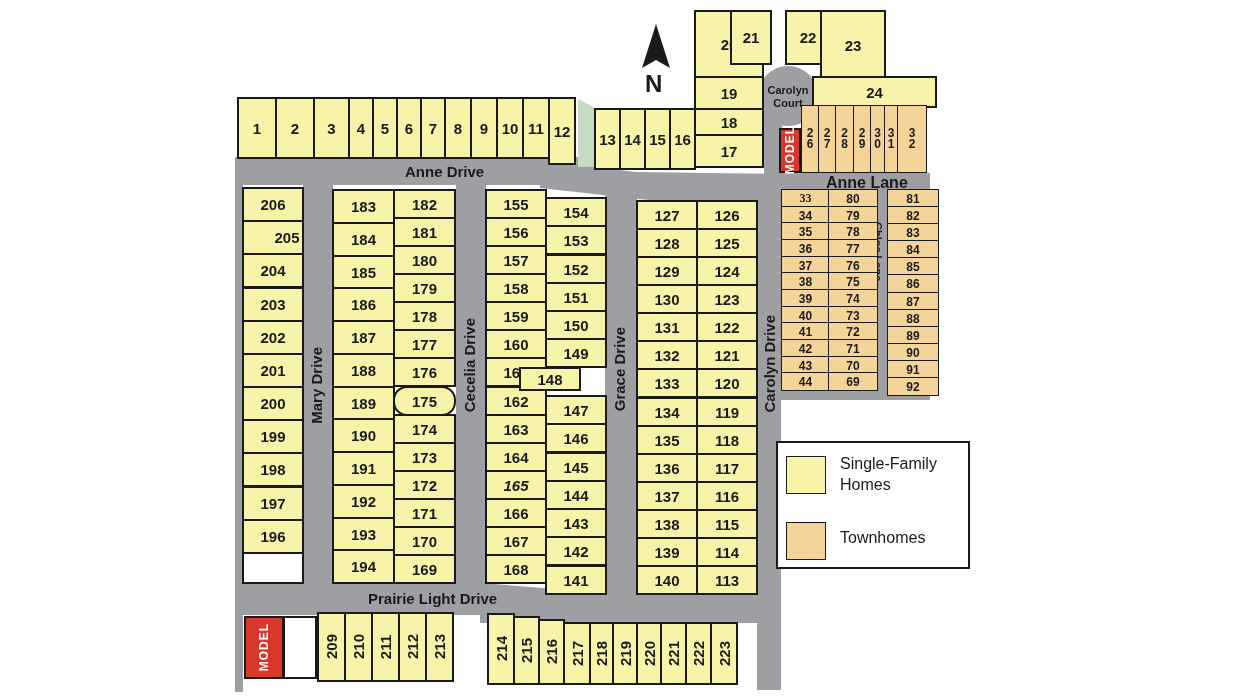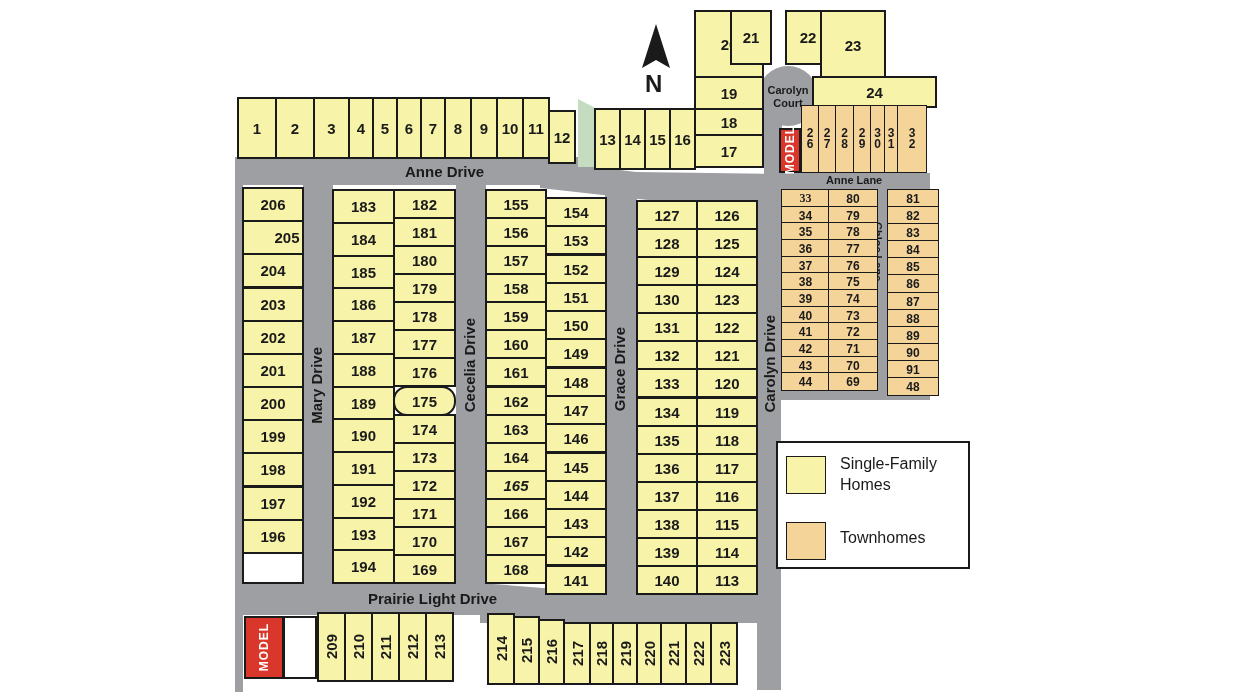--- a/index.html
+++ b/index.html
@@ -40,41 +40,41 @@
 
 <div class="green" style="left:578px;top:99px;width:16px;height:68px;clip-path:polygon(0 0,100% 12%,100% 100%,0 100%);"></div>
 
 <div class="street" style="left:405px;top:163px;">Anne Drive</div>
 <div class="street v" style="left:308px;top:347px;">Mary Drive</div>
 <div class="street v" style="left:461px;top:318px;">Cecelia Drive</div>
 <div class="street v" style="left:611px;top:327px;">Grace Drive</div>
 <div class="street v" style="left:761px;top:315px;">Carolyn Drive</div>
 <div class="street" style="left:368px;top:590px;">Prairie Light Drive</div>
 <div class="street small" style="left:762px;top:84px;text-align:center;line-height:13px;width:52px;white-space:normal;font-size:11px;"><span>Carolyn Court</span></div>
-<div class="street small" style="left:826px;top:174px;font-size:11px;">Anne Lane</div>
+<div class="street small" style="left:826px;top:174px;font-size:16px;">Anne Lane</div>
 <div class="street small" style="left:872px;top:222px;writing-mode:vertical-rl;font-size:11px;"><span>Chloe Lane</span></div>
 
 <svg class="north" viewBox="0 0 32 72">
   <polygon points="16,0 30,44 16,36 2,44" fill="#1a1a1a"></polygon>
 </svg>
 <div class="street" style="left:645px;top:70px;font-size:24px;">N</div>
 
 <div id="lots">
     <div class="lot" style="left: 237px; top: 97px; width: 40px; height: 62px;">1</div>
     <div class="lot" style="left: 275px; top: 97px; width: 40px; height: 62px;">2</div>
     <div class="lot" style="left: 313px; top: 97px; width: 37px; height: 62px;">3</div>
     <div class="lot" style="left: 348px; top: 97px; width: 26px; height: 62px;">4</div>
     <div class="lot" style="left: 372px; top: 97px; width: 26px; height: 62px;">5</div>
     <div class="lot" style="left: 396px; top: 97px; width: 26px; height: 62px;">6</div>
     <div class="lot" style="left: 420px; top: 97px; width: 26px; height: 62px;">7</div>
     <div class="lot" style="left: 444px; top: 97px; width: 28px; height: 62px;">8</div>
     <div class="lot" style="left: 470px; top: 97px; width: 28px; height: 62px;">9</div>
     <div class="lot" style="left: 496px; top: 97px; width: 28px; height: 62px;">10</div>
     <div class="lot" style="left: 522px; top: 97px; width: 28px; height: 62px;">11</div>
-    <div class="lot" style="left: 548px; top: 110px; width: 28px; height: 54px;">12</div>
+    <div class="lot" style="left: 548px; top: 97px; width: 28px; height: 68px;">12</div>
     <div class="lot" style="left: 594px; top: 108px; width: 27px; height: 62px;">13</div>
     <div class="lot" style="left: 619px; top: 108px; width: 27px; height: 62px;">14</div>
     <div class="lot" style="left: 644px; top: 108px; width: 27px; height: 62px;">15</div>
     <div class="lot" style="left: 669px; top: 108px; width: 27px; height: 62px;">16</div>
     <div class="lot" style="left: 694px; top: 108px; width: 70px; height: 28px;">18</div>
     <div class="lot" style="left: 694px; top: 134px; width: 70px; height: 34px;">17</div>
     <div class="lot" style="left: 694px; top: 76px; width: 70px; height: 34px;">19</div>
     <div class="lot" style="left: 694px; top: 10px; width: 70px; height: 68px;">20</div>
     <div class="lot" style="left: 730px; top: 10px; width: 42px; height: 55px;">21</div>
     <div class="lot" style="left: 785px; top: 10px; width: 46px; height: 55px;">22</div>
@@ -162,21 +162,21 @@
     <div class="lot" style="left: 485px; top: 470px; width: 62px; height: 30px; font-style: italic;">165</div>
     <div class="lot" style="left: 485px; top: 498px; width: 62px; height: 30px;">166</div>
     <div class="lot" style="left: 485px; top: 526px; width: 62px; height: 30px;">167</div>
     <div class="lot" style="left: 485px; top: 554px; width: 62px; height: 30px;">168</div>
     <div class="lot" style="left: 545px; top: 197px; width: 62px; height: 30px;">154</div>
     <div class="lot" style="left: 545px; top: 225px; width: 62px; height: 30px;">153</div>
     <div class="lot" style="left: 545px; top: 254px; width: 62px; height: 30px;">152</div>
     <div class="lot" style="left: 545px; top: 282px; width: 62px; height: 30px;">151</div>
     <div class="lot" style="left: 545px; top: 310px; width: 62px; height: 30px;">150</div>
     <div class="lot" style="left: 545px; top: 338px; width: 62px; height: 30px;">149</div>
-    <div class="lot" style="left: 545px; top: 367px; width: 62px; height: 30px;">148</div>
+    <div class="lot" style="left: 519px; top: 367px; width: 62px; height: 24px;">148</div>
     <div class="lot" style="left: 545px; top: 395px; width: 62px; height: 30px;">147</div>
     <div class="lot" style="left: 545px; top: 423px; width: 62px; height: 30px;">146</div>
     <div class="lot" style="left: 545px; top: 452px; width: 62px; height: 30px;">145</div>
     <div class="lot" style="left: 545px; top: 480px; width: 62px; height: 30px;">144</div>
     <div class="lot" style="left: 545px; top: 508px; width: 62px; height: 30px;">143</div>
     <div class="lot" style="left: 545px; top: 536px; width: 62px; height: 30px;">142</div>
     <div class="lot" style="left: 545px; top: 565px; width: 62px; height: 30px;">141</div>
     <div class="lot" style="left: 636px; top: 200px; width: 62px; height: 30px;">127</div>
     <div class="lot" style="left: 636px; top: 228px; width: 62px; height: 30px;">128</div>
     <div class="lot" style="left: 636px; top: 256px; width: 62px; height: 30px;">129</div>
@@ -233,21 +233,21 @@
     <div class="lot th" style="left: 887px; top: 206px; width: 52px; height: 19px;">82</div>
     <div class="lot th" style="left: 887px; top: 223px; width: 52px; height: 19px;">83</div>
     <div class="lot th" style="left: 887px; top: 240px; width: 52px; height: 19px;">84</div>
     <div class="lot th" style="left: 887px; top: 257px; width: 52px; height: 19px;">85</div>
     <div class="lot th" style="left: 887px; top: 274px; width: 52px; height: 19px;">86</div>
     <div class="lot th" style="left: 887px; top: 292px; width: 52px; height: 19px;">87</div>
     <div class="lot th" style="left: 887px; top: 309px; width: 52px; height: 19px;">88</div>
     <div class="lot th" style="left: 887px; top: 326px; width: 52px; height: 19px;">89</div>
     <div class="lot th" style="left: 887px; top: 343px; width: 52px; height: 19px;">90</div>
     <div class="lot th" style="left: 887px; top: 360px; width: 52px; height: 19px;">91</div>
-    <div class="lot th" style="left: 887px; top: 377px; width: 52px; height: 19px;">48</div>
+    <div class="lot th" style="left: 887px; top: 377px; width: 52px; height: 19px;">92</div>
     <div class="lot model" style="left: 244px; top: 616px; width: 40px; height: 63px;">
       <span class="vt">MODEL</span>
     </div>
     <div class="lot empty" style="left: 283px; top: 616px; width: 34px; height: 63px;"></div>
     <div class="lot" style="left: 317px; top: 612px; width: 29px; height: 70px;">
       <span class="vt">209</span>
     </div>
     <div class="lot" style="left: 344px; top: 612px; width: 29px; height: 70px;">
       <span class="vt">210</span>
     </div>

